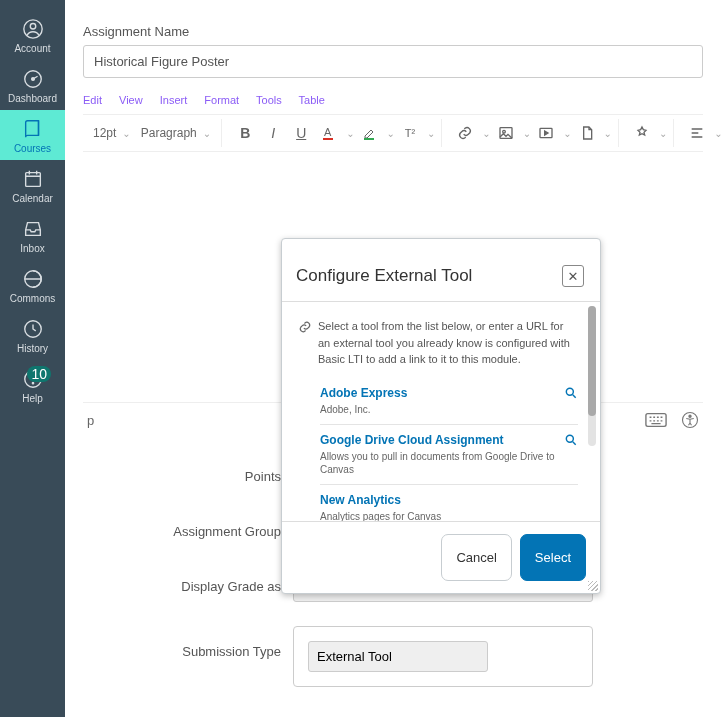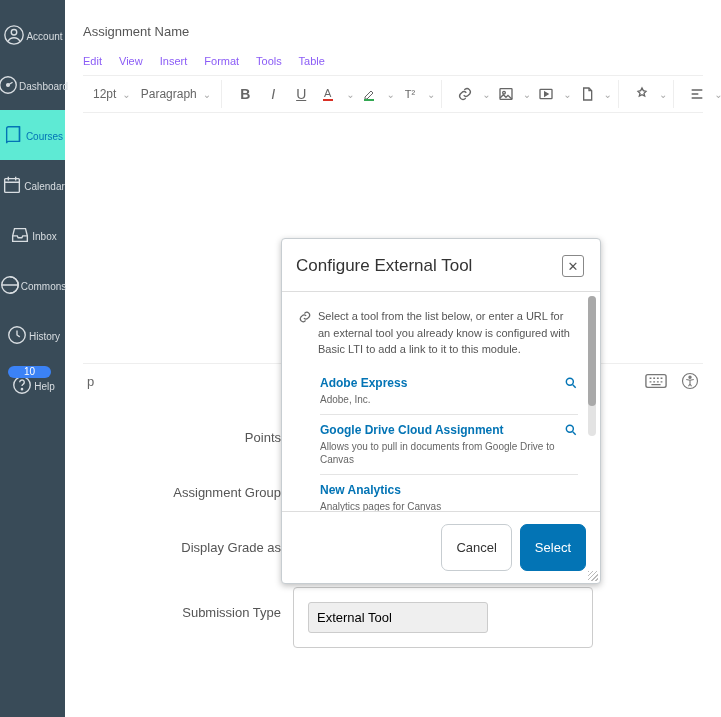--- a/index.html
+++ b/index.html
@@ -1,24 +1,24 @@
 <!DOCTYPE html>
 <html><head>
   <meta charset="utf-8">
   <style>
     * { box-sizing: border-box; margin: 0; padding: 0; }
     body { font-family: "Helvetica Neue", Arial, sans-serif; font-size: 13px; color: #333; width: 721px; height: 717px; overflow: hidden; position: relative; background: #fff; }
 
     
     .sidenav { position: absolute; left: 0; top: 0; width: 65px; height: 717px; background: #394b58; color: #fff; display: flex; flex-direction: column; align-items: center; padding-top: 10px; }
-    .sidenav-item { width: 100%; display: flex; flex-direction: row; align-items: center; justify-content: center; height: 50px; font-size: 10px; color: #d8dde1; cursor: pointer; position: relative; }
+    .sidenav-item { width: 100%; display: flex; flex-direction: column; align-items: center; justify-content: center; height: 50px; font-size: 10px; color: #d8dde1; cursor: pointer; position: relative; }
     .sidenav-item.active { background: #5eead4; color: #0374b5; }
     .sidenav-item .icon { width: 24px; height: 24px; display: flex; align-items: center; justify-content: center; }
     .sidenav-item .label { margin-top: 2px; font-size: 10px; }
-    .badge { position: absolute; top: 6px; right: 14px; background: #3b82f6; color: #fff; font-size: 10px; border-radius: 8px; padding: 1px 16px; line-height: 1; }
+    .badge { position: absolute; top: 6px; right: 14px; background: #0f766e; color: #fff; font-size: 14px; border-radius: 8px; padding: 1px 4px; line-height: 1; }
 
     
     .main { position: absolute; left: 65px; top: 0; right: 0; bottom: 0; padding: 0 18px 0 18px; overflow: hidden; }
     .field-row { margin-top: 8px; }
     .field-label { color: #555; font-size: 13px; margin-bottom: 6px; display: block; }
     .name-input { width: 100%; border: 1px solid #ccc; padding: 8px 10px; font-size: 13px; color: #555; border-radius: 3px; }
 
     
     .rte-menubar { margin-top: 16px; font-size: 11px; color: #8b5cf6; }
     .rte-menubar span { margin-right: 14px; cursor: pointer; }
@@ -37,21 +37,21 @@
     .form-grid { }
     .form-row { display: flex; align-items: center; margin-top: 24px; }
     .form-row > .flabel { width: 210px; text-align: right; padding-right: 12px; color: #555; font-size: 13px; }
     .form-row > .fcontrol { flex: 1; }
     .points-input { width: 120px; border: 1px solid #ccc; padding: 7px 8px; font-size: 13px; border-radius: 3px; }
     .select { width: 300px; border: 1px solid #ccc; padding: 7px 8px; font-size: 13px; border-radius: 3px; appearance: none; background: #fff linear-gradient(45deg, transparent 50%, #777 50%) no-repeat calc(100% - 15px) center / 6px 6px, #fff linear-gradient(-45deg, transparent 50%, #777 50%) no-repeat calc(100% - 9px) center / 6px 6px; }
     .select.small { width: 180px; }
     .checkbox-row { display: flex; align-items: center; gap: 8px; font-size: 13px; color: #444; }
     .subbox { border: 1px solid #ccc; border-radius: 4px; padding: 14px; width: 300px; }
     .modal { position: absolute; left: 281px; top: 238px; width: 320px; background: #fff; border: 1px solid #c7cdd1; border-radius: 4px; box-shadow: 0 2px 6px rgba(0,0,0,0.25); }
-    .modal-header { padding: 16px 16px 14px 14px; display: flex; justify-content: space-between; align-items: center; }
+    .modal-header { padding: 26px 16px 14px 14px; display: flex; justify-content: space-between; align-items: center; }
     .modal-title { font-size: 17px; color: #333; }
     .modal-close { width: 22px; height: 22px; border: 1px solid #888; border-radius: 3px; display: flex; align-items: center; justify-content: center; cursor: pointer; font-size: 13px; color: #555; }
     .modal-body { position: relative; border-top: 1px solid #ddd; padding: 16px 22px 12px 16px; max-height: 220px; overflow: hidden; }
     .modal-scroll-track { position: absolute; right: 4px; top: 4px; width: 8px; height: 140px; background: #e3e3e3; border-radius: 4px; }
     .modal-scroll-thumb { position: absolute; right: 4px; top: 4px; width: 8px; height: 110px; background: #a9a9a9; border-radius: 4px; }
     .modal-desc { font-size: 11px; color: #555; line-height: 1.5; display: flex; gap: 6px; }
     .modal-desc .linkicon { flex-shrink: 0; margin-top: 2px; }
     .tool-list { margin-top: 10px; margin-left: 22px; }
     .tool-item { border-bottom: 1px solid #e4e4e4; padding: 8px 0 8px 0; position: relative; }
     .tool-item:last-child { border-bottom: none; }
@@ -145,20 +145,21 @@
         </svg>
     </span>
     <span class="label">Help</span>
   </div>
 </nav>
 
 <div class="main">
 
   <div class="field-row" style="margin-top:24px">
     <label class="field-label">Assignment Name</label>
+    <input class="name-input" value="Historical Figure Poster" style="">
   </div>
 
   <div class="rte-menubar">
     <span>Edit</span>
     <span>View</span>
     <span>Insert</span>
     <span>Format</span>
     <span>Tools</span>
     <span>Table</span>
   </div>

